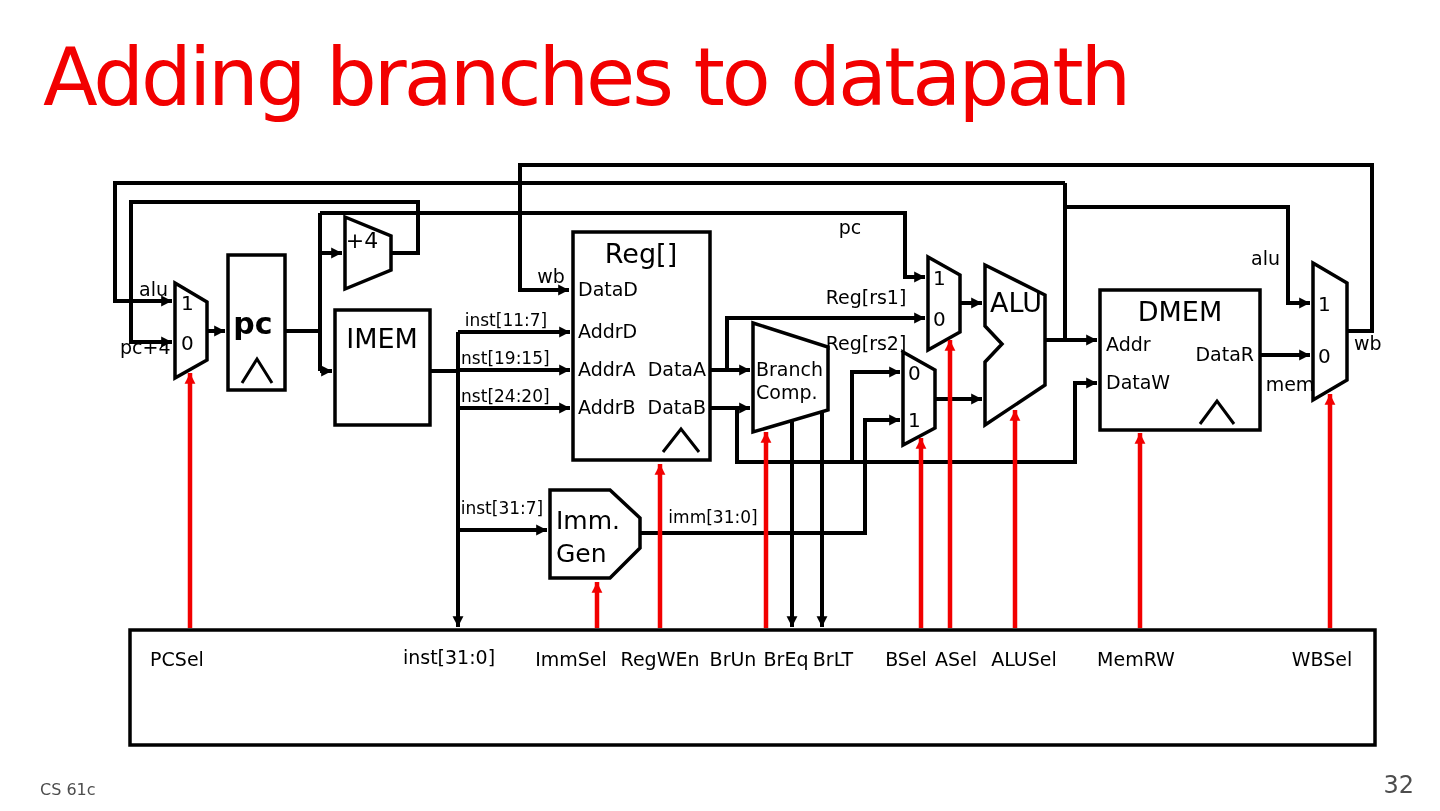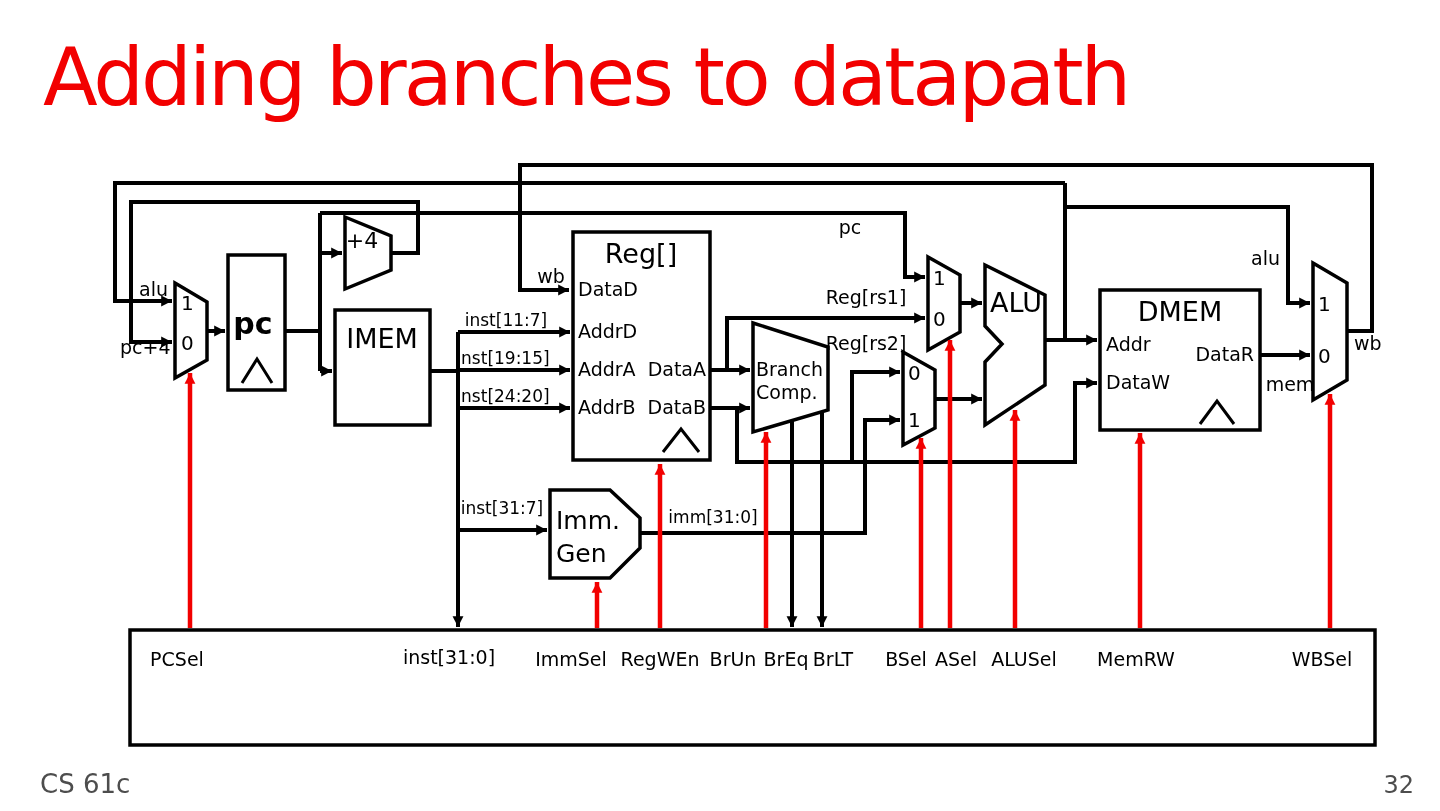--- a/index.html
+++ b/index.html
@@ -6,21 +6,21 @@
     --accent-red:#f20000;
     --ink:#000000;
     --footer-gray:#4d4d4d;
   }
   html,body{margin:0;padding:0;background:#fff;}
   .slide{position:relative;width:1440px;height:811px;background:#fff;overflow:hidden;
          font-family:"DejaVu Sans","Liberation Sans",sans-serif;}
   .slide h1{position:absolute;left:35px;top:24px;margin:8px;font-weight:400;
             font-size:80px;letter-spacing:-3px;line-height:1.15;color:var(--accent-red);
             font-family:"DejaVu Sans","Liberation Sans",sans-serif;}
-  .footer-left{position:absolute;left:40px;bottom:12px;font-size:26px;color:var(--footer-gray);}
+  .footer-left{position:absolute;left:40px;bottom:12px;font-size:16px;color:var(--footer-gray);}
   .footer-right{position:absolute;right:26px;bottom:12px;font-size:24px;color:var(--footer-gray);}
   svg.diagram{position:absolute;left:0;top:0;width:1440px;height:811px;}
   .wire{fill:none;stroke:var(--ink);stroke-width:4;stroke-linejoin:miter;}
   .red-wire{fill:none;stroke:var(--accent-red);stroke-width:4.5;}
   .block{fill:#ffffff;stroke:var(--ink);stroke-width:3.5;stroke-linejoin:miter;}
   .clk{fill:none;stroke:var(--ink);stroke-width:3;}
   .black-head{fill:var(--ink);}
   .red-head{fill:var(--accent-red);}
   text{font-family:"DejaVu Sans","Liberation Sans",sans-serif;fill:var(--ink);}
   .t17{font-size:17px;}

